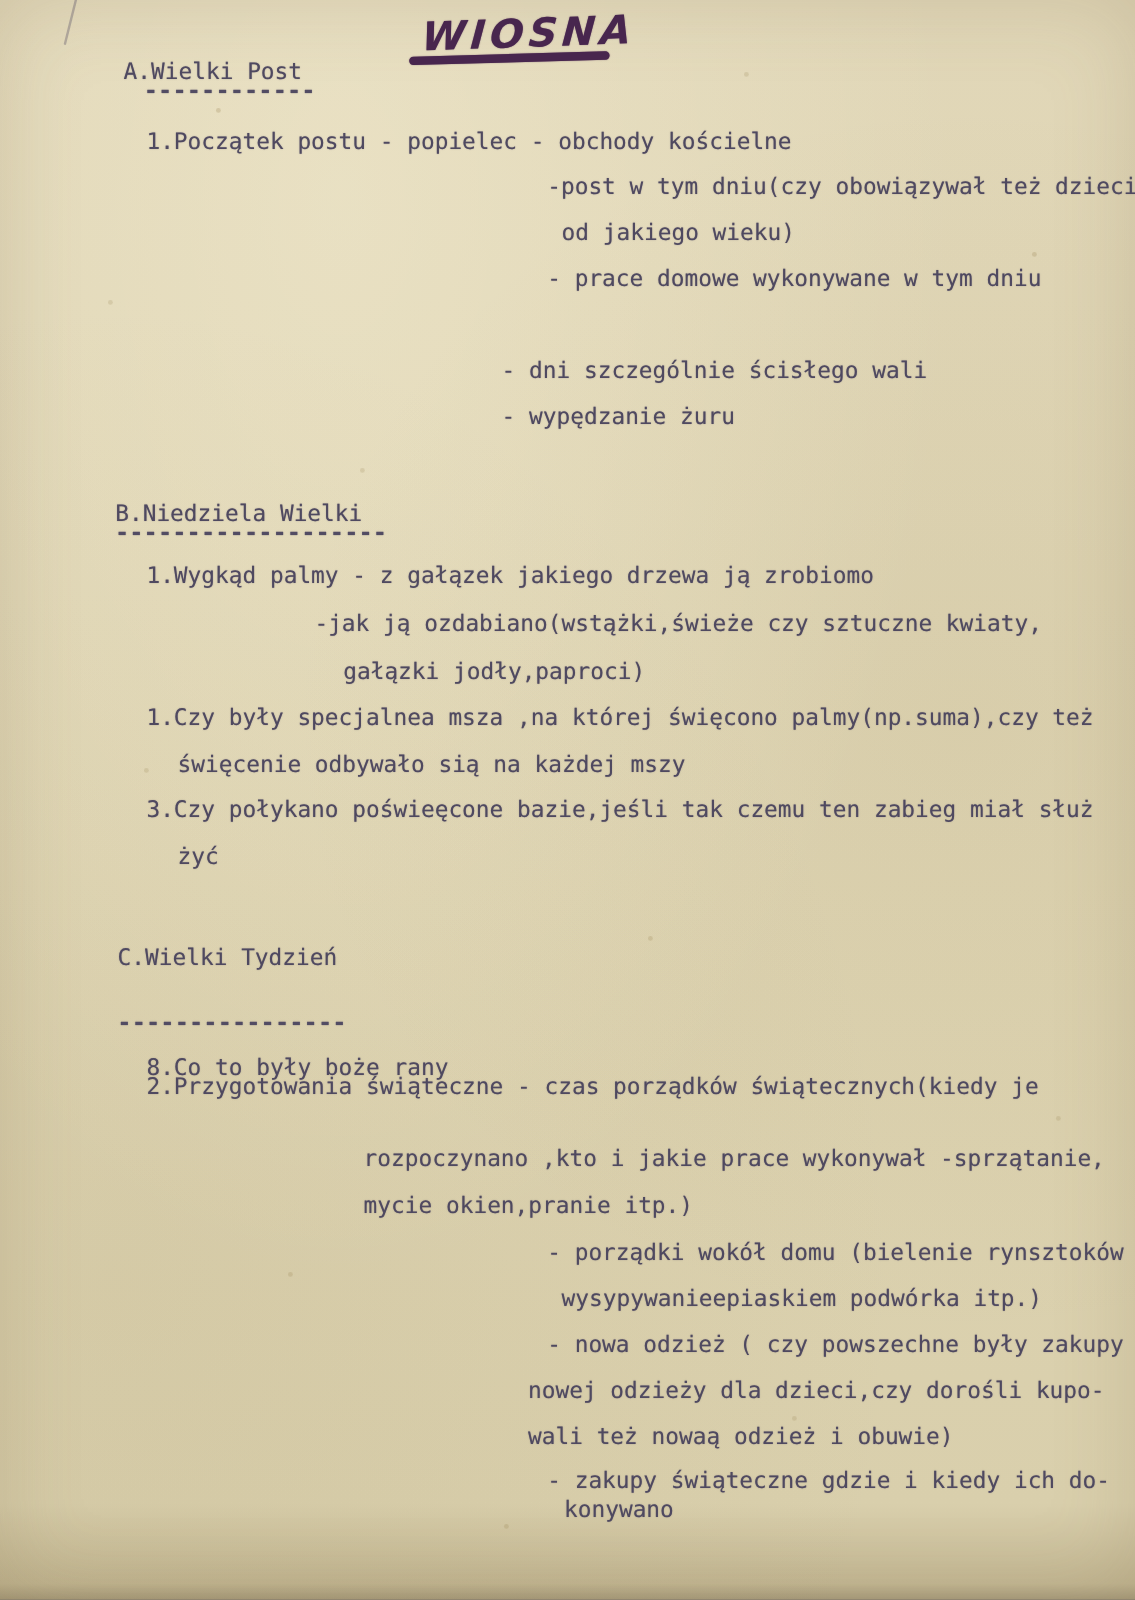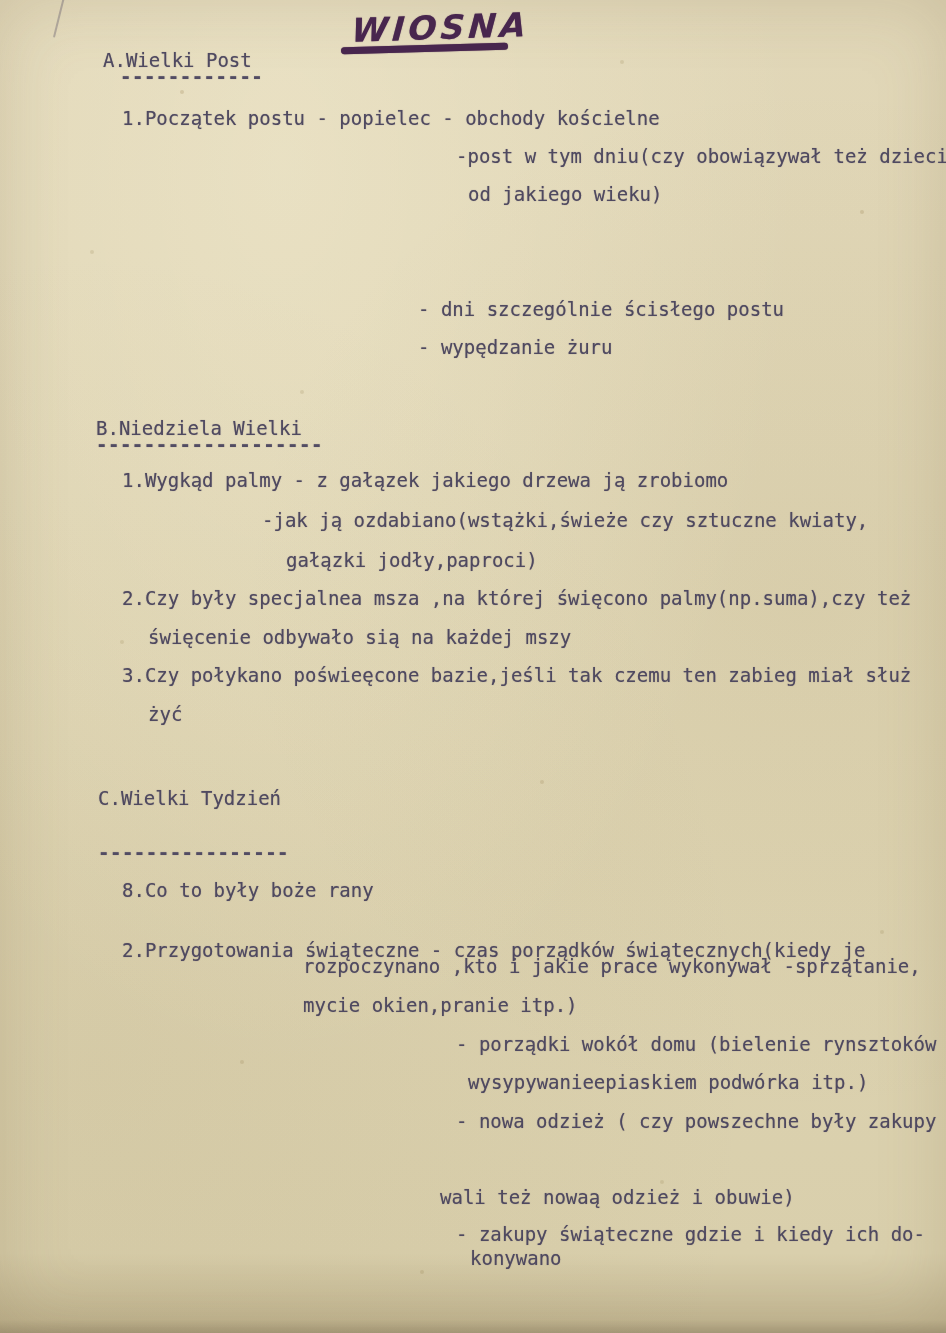--- a/index.html
+++ b/index.html
@@ -71,40 +71,42 @@
 
   <div class="hw-title">WIOSNA</div>
   <div class="hw-underline"></div>
 
   <div class="tline" style="left:103px;top:50px">A.Wielki Post</div>
   <div class="tline dashes" style="left:120px;top:66px">------------</div>
 
   <div class="tline" style="left:122px;top:108px">1.Początek postu - popielec - obchody kościelne</div>
   <div class="tline" style="left:456px;top:146px">-post w tym dniu(czy obowiązywał też dzieci</div>
   <div class="tline" style="left:468px;top:184px">od jakiego wieku)</div>
-  <div class="tline" style="left:418px;top:299px">- dni szczególnie ścisłego postu</div>
+  <div class="tline" style="left:456px;top:222px">- prace domowe wykonywane w tym dniu</div>
+  <div class="tline" style="left:418px;top:299px">- dni szczególnie ścisłego wali</div>
   <div class="tline" style="left:418px;top:337px">- wypędzanie żuru</div>
 
   <div class="tline" style="left:96px;top:418px">B.Niedziela Wielki</div>
   <div class="tline dashes" style="left:96px;top:434px">-------------------</div>
 
   <div class="tline" style="left:122px;top:470px">1.Wygkąd palmy - z gałązek jakiego drzewa ją zrobiomo</div>
   <div class="tline" style="left:262px;top:510px">-jak ją ozdabiano(wstążki,świeże czy sztuczne kwiaty,</div>
   <div class="tline" style="left:286px;top:550px">gałązki jodły,paproci)</div>
-  <div class="tline" style="left:122px;top:588px">2.Czy były specjalnea msza ,na której święcono palmy(np.suma),czy też</div>
+  <div class="tline" style="left:122px;top:588px">1.Czy były specjalnea msza ,na której święcono palmy(np.suma),czy też</div>
   <div class="tline" style="left:148px;top:627px">święcenie odbywało sią na każdej mszy</div>
   <div class="tline" style="left:122px;top:665px">3.Czy połykano poświeęcone bazie,jeśli tak czemu ten zabieg miał służ</div>
   <div class="tline" style="left:148px;top:704px">żyć</div>
 
   <div class="tline" style="left:98px;top:788px">C.Wielki Tydzień</div>
   <div class="tline dashes" style="left:98px;top:842px">----------------</div>
 
   <div class="tline" style="left:122px;top:880px">8.Co to były boże rany</div>
-  <div class="tline" style="left:122px;top:940px">2.Przygotowania świąteczne - czas porządków świątecznych(kiedy je</div>
+  <div class="tline" style="left:122px;top:896px">2.Przygotowania świąteczne - czas porządków świątecznych(kiedy je</div>
   <div class="tline" style="left:303px;top:995px">mycie okien,pranie itp.)</div>
   <div class="tline" style="left:303px;top:956px">rozpoczynano ,kto i jakie prace wykonywał -sprzątanie,</div>
   <div class="tline" style="left:456px;top:1034px">- porządki wokół domu (bielenie rynsztoków</div>
   <div class="tline" style="left:456px;top:1111px">- nowa odzież ( czy powszechne były zakupy</div>
   <div class="tline" style="left:468px;top:1072px">wysypywanieepiaskiem podwórka itp.)</div>
+  <div class="tline" style="left:440px;top:1149px">nowej odzieży dla dzieci,czy dorośli kupo-</div>
   <div class="tline" style="left:440px;top:1187px">wali też nowaą odzież i obuwie)</div>
   <div class="tline" style="left:456px;top:1224px">- zakupy świąteczne gdzie i kiedy ich do-</div>
   <div class="tline" style="left:470px;top:1248px">konywano</div>
 </div>
 
 </body></html>

